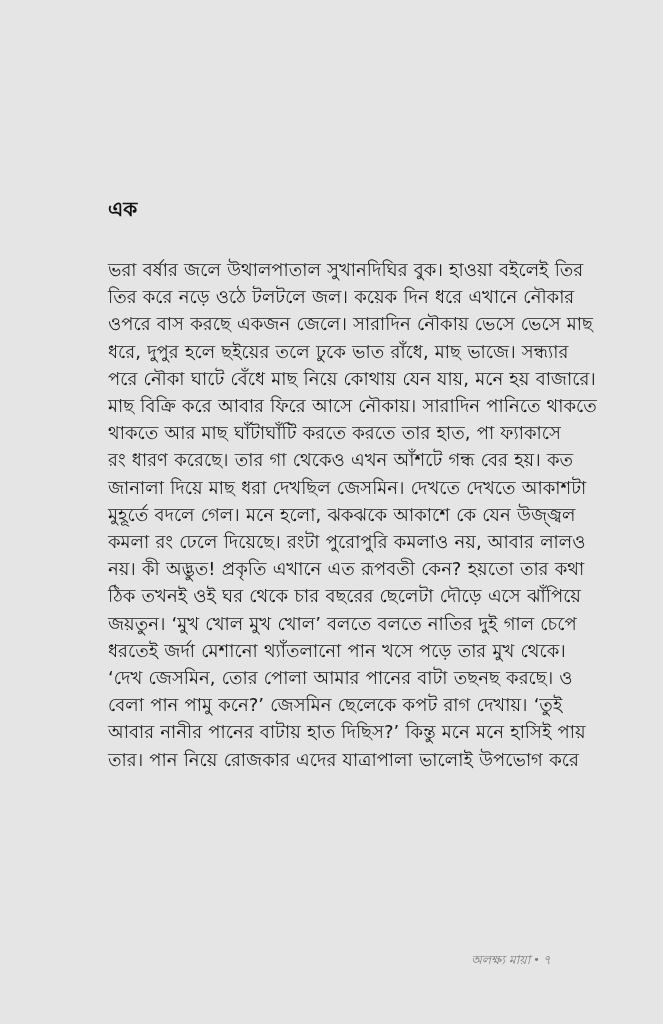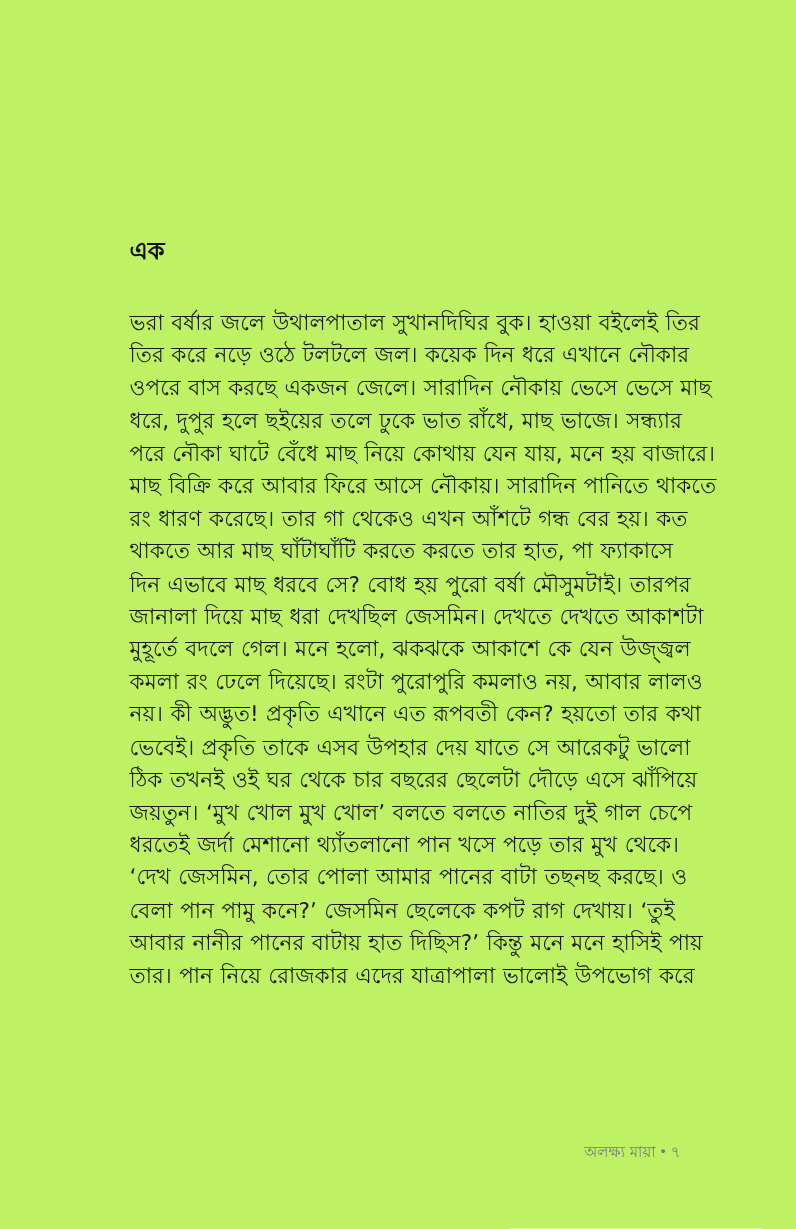--- a/index.html
+++ b/index.html
@@ -8,21 +8,21 @@
     padding: 0;
     background: #ffffff;
   }
   body {
     font-family: "Liberation Serif", "DejaVu Serif", serif;
   }
   .page {
     position: relative;
     width: 663px;
     height: 1024px;
-    background: #bef264;
+    background: #e5e5e5;
     overflow: hidden;
     box-sizing: border-box;
   }
   .content {
     position: absolute;
     left: 108px;
     top: 196px;
     width: 448px;
   }
   .chapter-heading {
@@ -48,27 +48,28 @@
     display: block;
     text-align: justify;
     text-align-last: justify;
     white-space: nowrap;
   }
   .body-text .ln.last {
     text-align-last: left;
   }
   .footer {
     position: absolute;
-    right: 96px;
+    right: 112px;
     bottom: 56px;
     font-family: "DejaVu Sans", "Liberation Sans", sans-serif;
     font-size: 12.5px;
     line-height: 16px;
     color: #7a7a7a;
     white-space: nowrap;
+    font-style: italic;
   }
   .footer .sep {
     padding: 0 3px;
     font-size: 11px;
     vertical-align: 1px;
   }
 </style>
 </head>
 <body>
 
@@ -78,28 +79,26 @@
 
     <h1 class="chapter-heading">এক</h1>
 
     <div class="body-text">
       <span class="ln">ভরা বর্ষার জলে উথালপাতাল সুখানদিঘির বুক। হাওয়া বইলেই তির</span>
       <span class="ln">তির করে নড়ে ওঠে টলটলে জল। কয়েক দিন ধরে এখানে নৌকার</span>
       <span class="ln">ওপরে বাস করছে একজন জেলে। সারাদিন নৌকায় ভেসে ভেসে মাছ</span>
       <span class="ln">ধরে, দুপুর হলে ছইয়ের তলে ঢুকে ভাত রাঁধে, মাছ ভাজে। সন্ধ্যার</span>
       <span class="ln">পরে নৌকা ঘাটে বেঁধে মাছ নিয়ে কোথায় যেন যায়, মনে হয় বাজারে।</span>
       <span class="ln">মাছ বিক্রি করে আবার ফিরে আসে নৌকায়। সারাদিন পানিতে থাকতে</span>
+      <span class="ln">থাকতে আর মাছ ঘাঁটাঘাঁটি করতে করতে তার হাত, পা ফ্যাকাসে</span>
       <span class="ln">রং ধারণ করেছে। তার গা থেকেও এখন আঁশটে গন্ধ বের হয়। কত</span>
-      <span class="ln">থাকতে আর মাছ ঘাঁটাঘাঁটি করতে করতে তার হাত, পা ফ্যাকাসে</span>
-      <span class="ln">দিন এভাবে মাছ ধরবে সে? বোধ হয় পুরো বর্ষা মৌসুমটাই। তারপর</span>
       <span class="ln">জানালা দিয়ে মাছ ধরা দেখছিল জেসমিন। দেখতে দেখতে আকাশটা</span>
       <span class="ln">মুহূর্তে বদলে গেল। মনে হলো, ঝকঝকে আকাশে কে যেন উজ্জ্বল</span>
       <span class="ln">কমলা রং ঢেলে দিয়েছে। রংটা পুরোপুরি কমলাও নয়, আবার লালও</span>
       <span class="ln">নয়। কী অদ্ভুত! প্রকৃতি এখানে এত রূপবতী কেন? হয়তো তার কথা</span>
-      <span class="ln">ভেবেই। প্রকৃতি তাকে এসব উপহার দেয় যাতে সে আরেকটু ভালো</span>
       <span class="ln">ঠিক তখনই ওই ঘর থেকে চার বছরের ছেলেটা দৌড়ে এসে ঝাঁপিয়ে</span>
       <span class="ln">জয়তুন। ‘মুখ খোল মুখ খোল’ বলতে বলতে নাতির দুই গাল চেপে</span>
       <span class="ln">ধরতেই জর্দা মেশানো থ্যাঁতলানো পান খসে পড়ে তার মুখ থেকে।</span>
       <span class="ln">‘দেখ জেসমিন, তোর পোলা আমার পানের বাটা তছনছ করছে। ও</span>
       <span class="ln">বেলা পান পামু কনে?’ জেসমিন ছেলেকে কপট রাগ দেখায়। ‘তুই</span>
       <span class="ln">আবার নানীর পানের বাটায় হাত দিছিস?’ কিন্তু মনে মনে হাসিই পায়</span>
       <span class="ln last">তার। পান নিয়ে রোজকার এদের যাত্রাপালা ভালোই উপভোগ করে</span>
     </div>
 
   </div>

